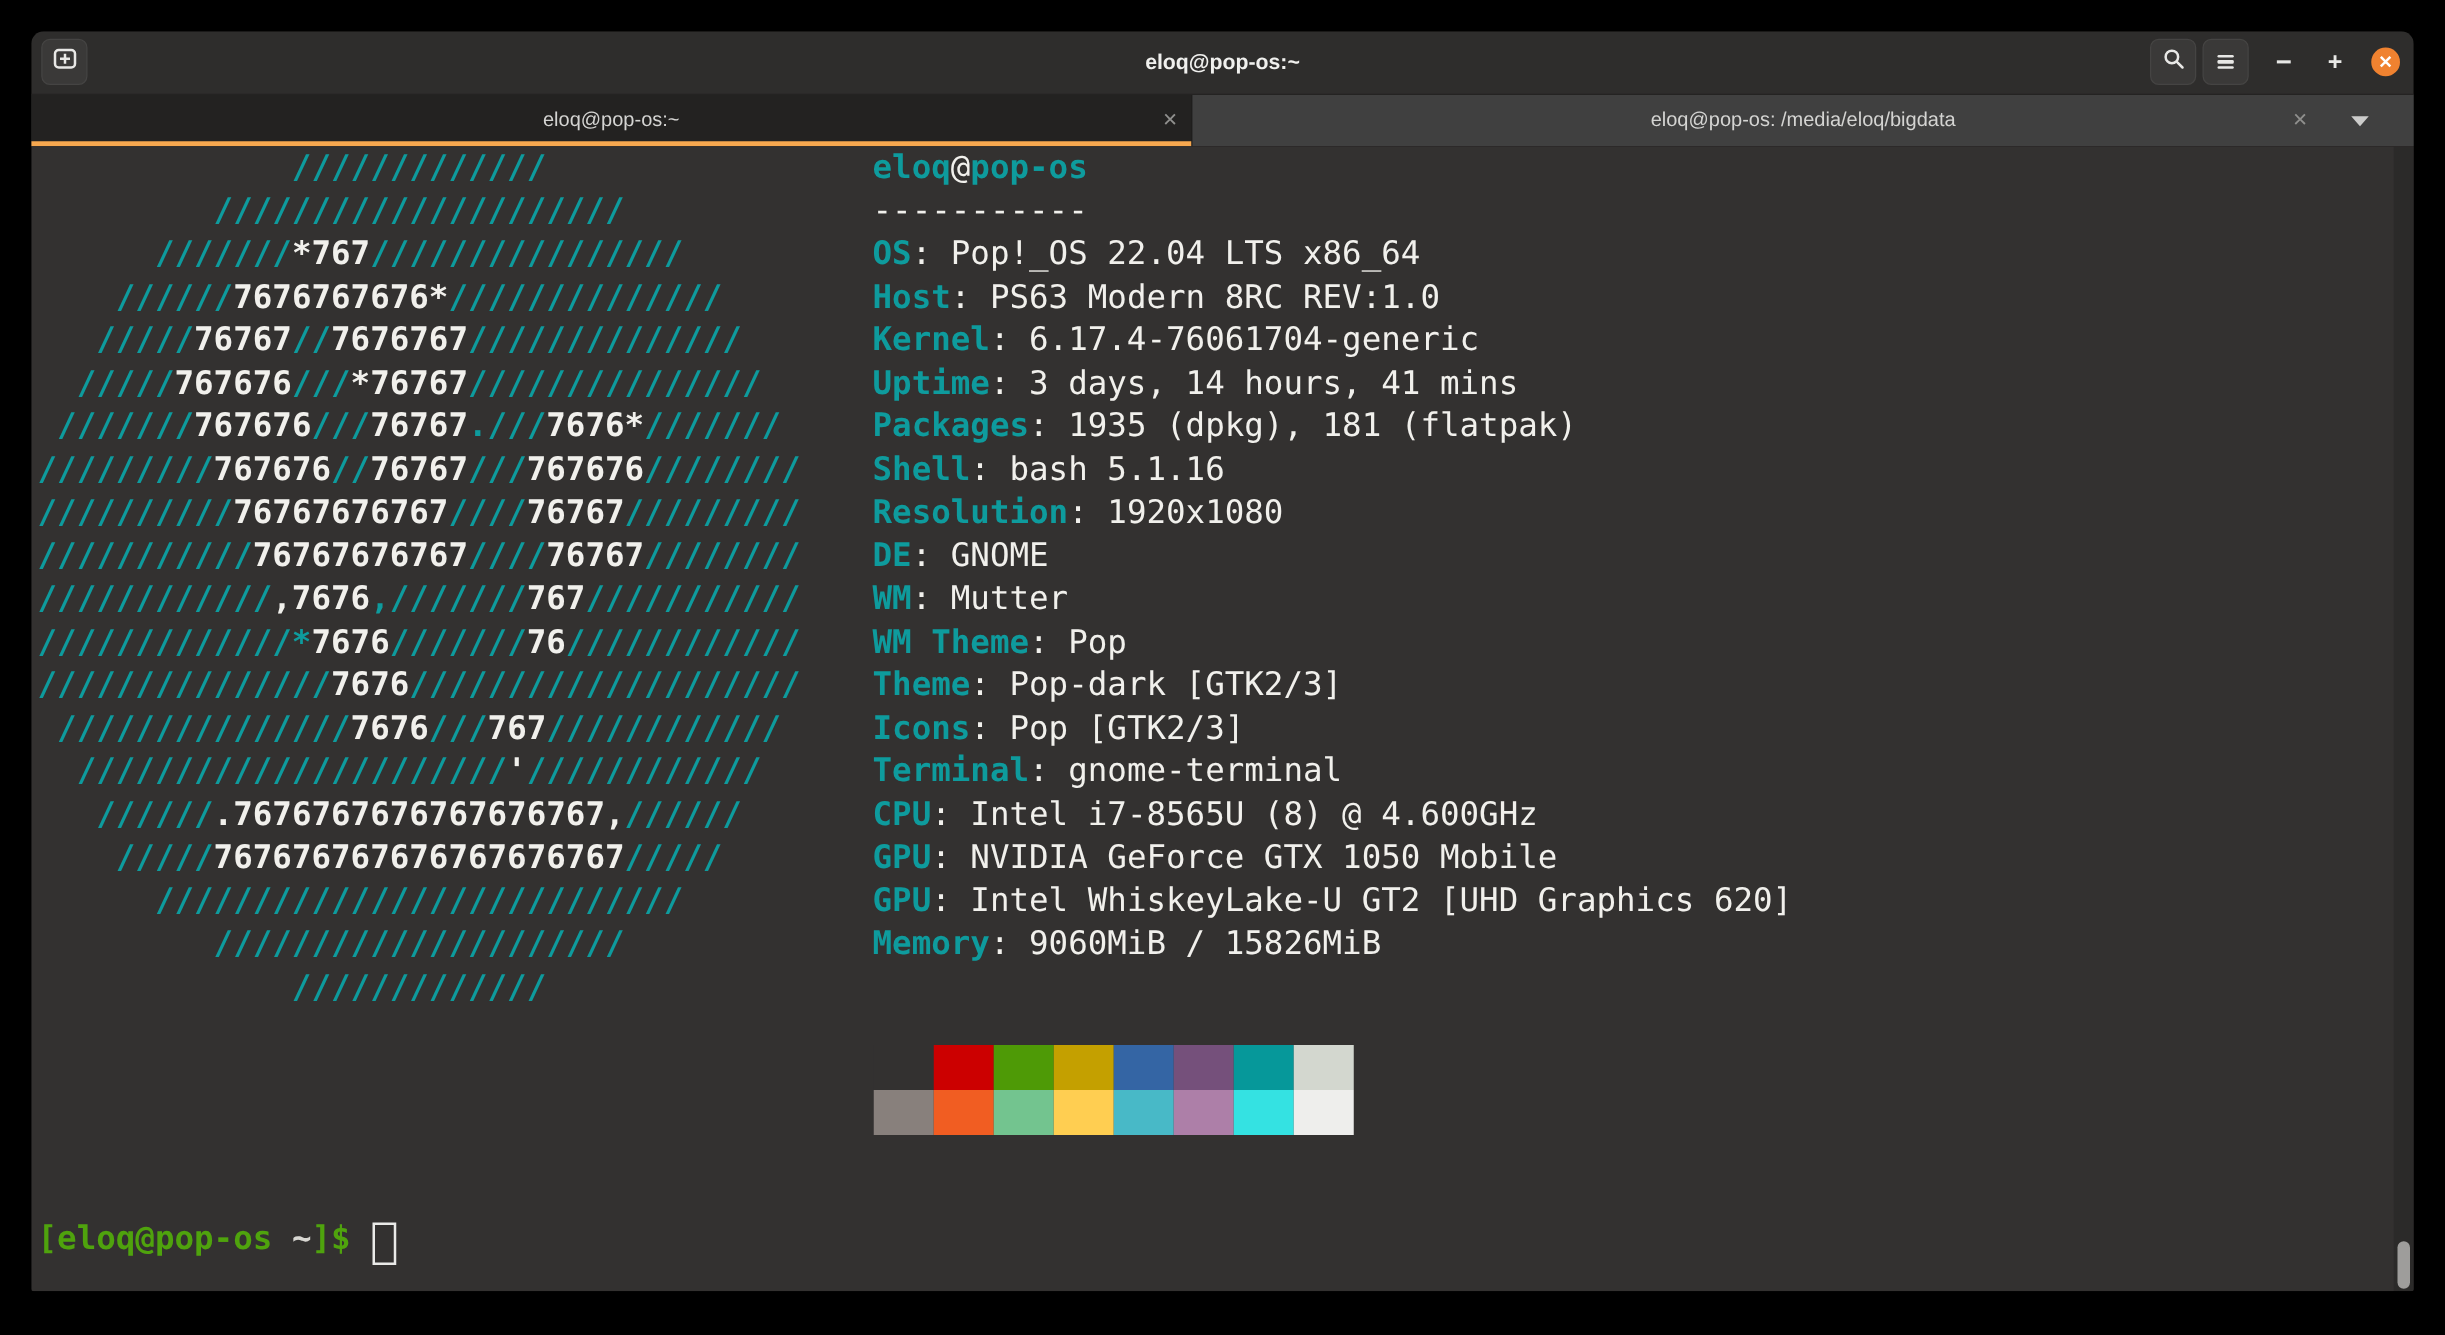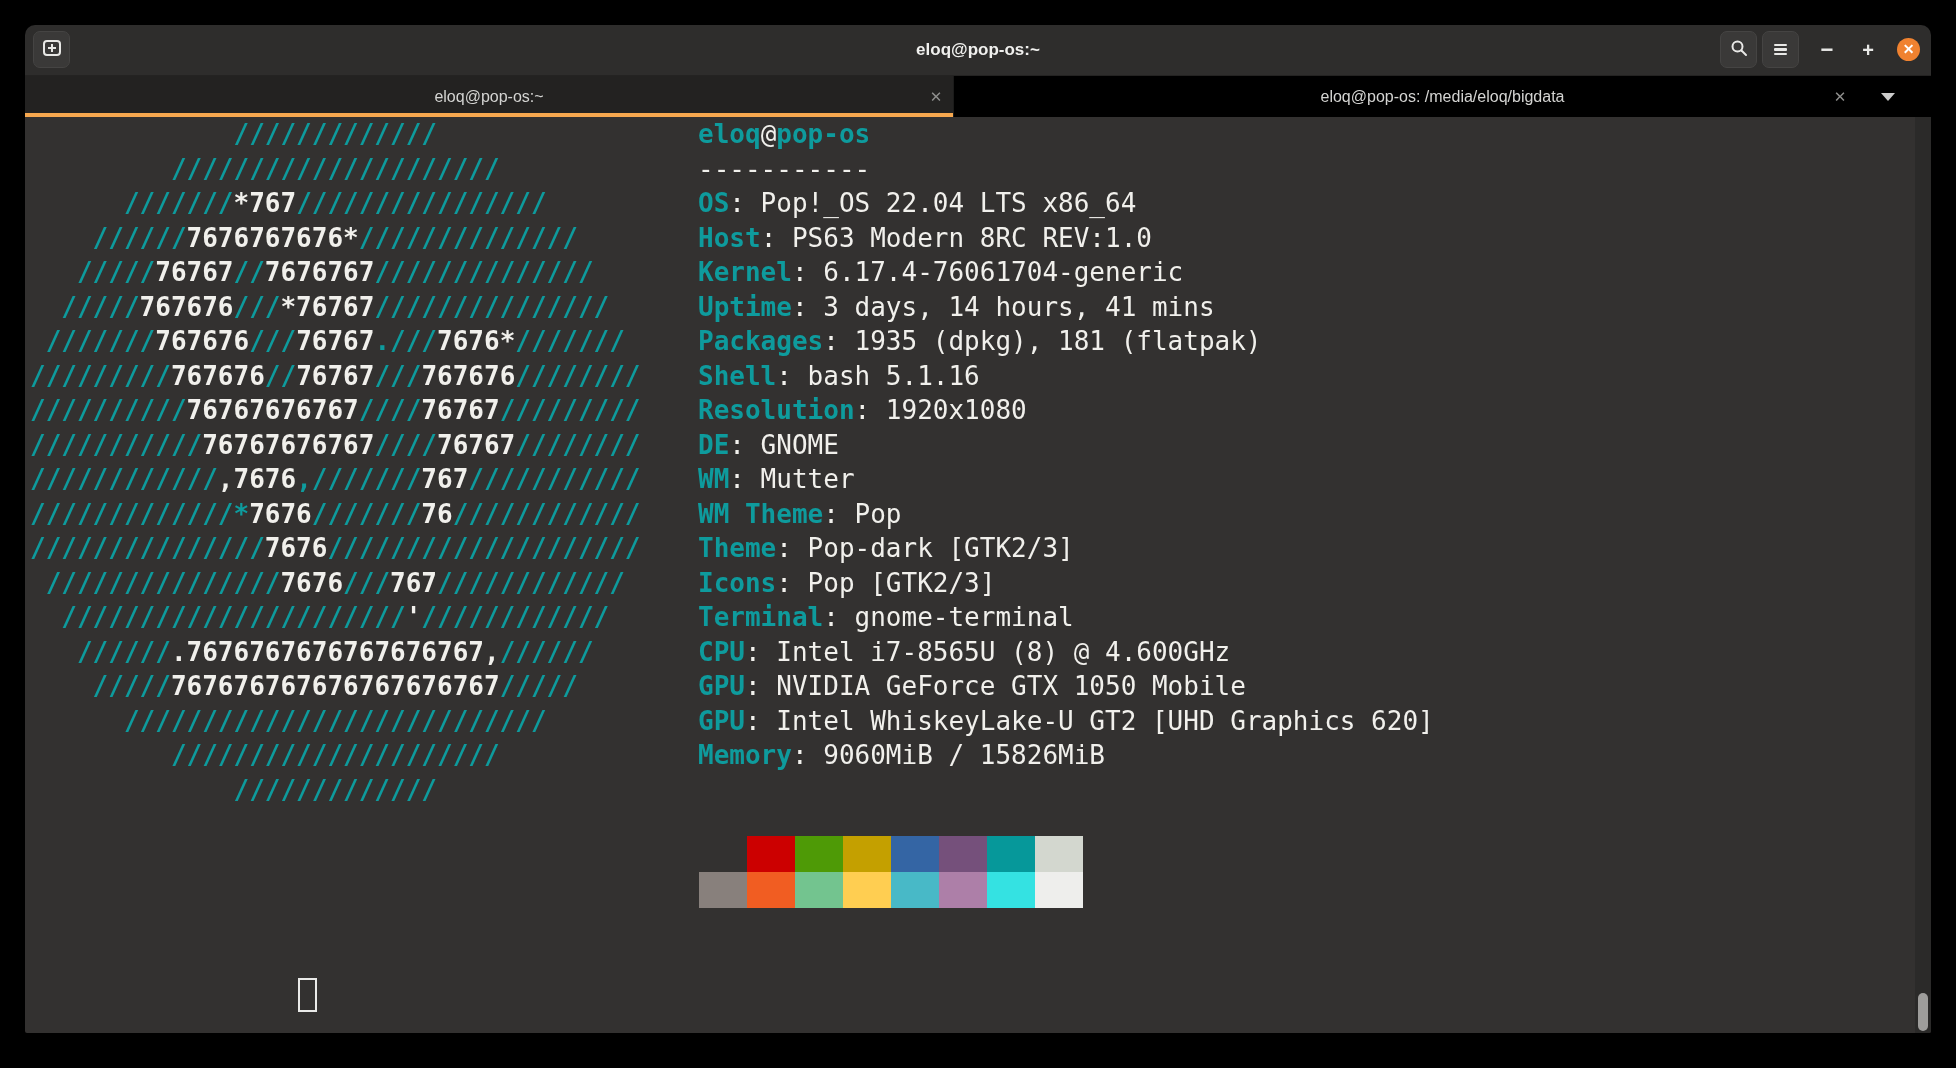--- a/index.html
+++ b/index.html
@@ -23,21 +23,21 @@
   .max-btn{left:1830px;width:26px;font-size:20px;font-weight:bold;}
   .close-btn{left:1872px;width:23px;height:23px;top:13px;background:#f08230;
     border-radius:50%;color:#fff;font-size:14px;font-weight:bold;line-height:23px;}
   .menu-icon span{display:block;width:13px;height:2.5px;background:#e8e8e6;margin:2.2px 0;border-radius:1px;}
   
   .tabbar{height:41px;background:#2c2b2a;position:relative;flex:0 0 auto;display:flex;}
   .tab{position:relative;height:41px;display:flex;align-items:center;justify-content:center;}
   .tab-active{width:928px;background:#232221;}
   .tab-active::after{content:"";position:absolute;left:0;right:0;bottom:0;height:4px;background:#f7a84f;}
   .tab-sep{width:1px;background:#1b1b1a;}
-  .tab-inactive{flex:1;background:#000000;}
+  .tab-inactive{flex:1;background:#404040;}
   .tab-title{color:#d4d4d2;font-size:16px;}
   .tab-close{position:absolute;color:#8f8f8d;font-size:15px;width:22px;height:22px;
     line-height:22px;text-align:center;cursor:pointer;}
   .tab1-close{right:6px;}
   .tab2-close{right:80px;}
   .tab-caret{position:absolute;right:36px;width:0;height:0;border-left:7px solid transparent;
     border-right:7px solid transparent;border-top:8px solid #cccccb;cursor:pointer;}
   
   .terminal{flex:1;position:relative;background:#333130;overflow:hidden;
     font-family:"DejaVu Sans Mono",monospace;}
@@ -125,18 +125,19 @@
           <div class="swatch" style="background: rgb(136, 128, 124);"></div>
           <div class="swatch" style="background: rgb(241, 93, 34);"></div>
           <div class="swatch" style="background: rgb(115, 196, 143);"></div>
           <div class="swatch" style="background: rgb(255, 206, 81);"></div>
           <div class="swatch" style="background: rgb(72, 185, 199);"></div>
           <div class="swatch" style="background: rgb(173, 127, 168);"></div>
           <div class="swatch" style="background: rgb(52, 226, 226);"></div>
           <div class="swatch" style="background: rgb(238, 238, 236);"></div>
         </div>
       </div>
+    <div class="prompt mono" id="prompt"><div class="trow"><span class="seg-g">[eloq@pop-os </span><span class="seg-t">~</span><span class="seg-g">]$</span></div></div>
     <div class="cursor"></div>
     <div class="scroll-track"></div>
     <div class="scroll-thumb"></div>
   </div>
 
 </div>
 
 </body></html>

